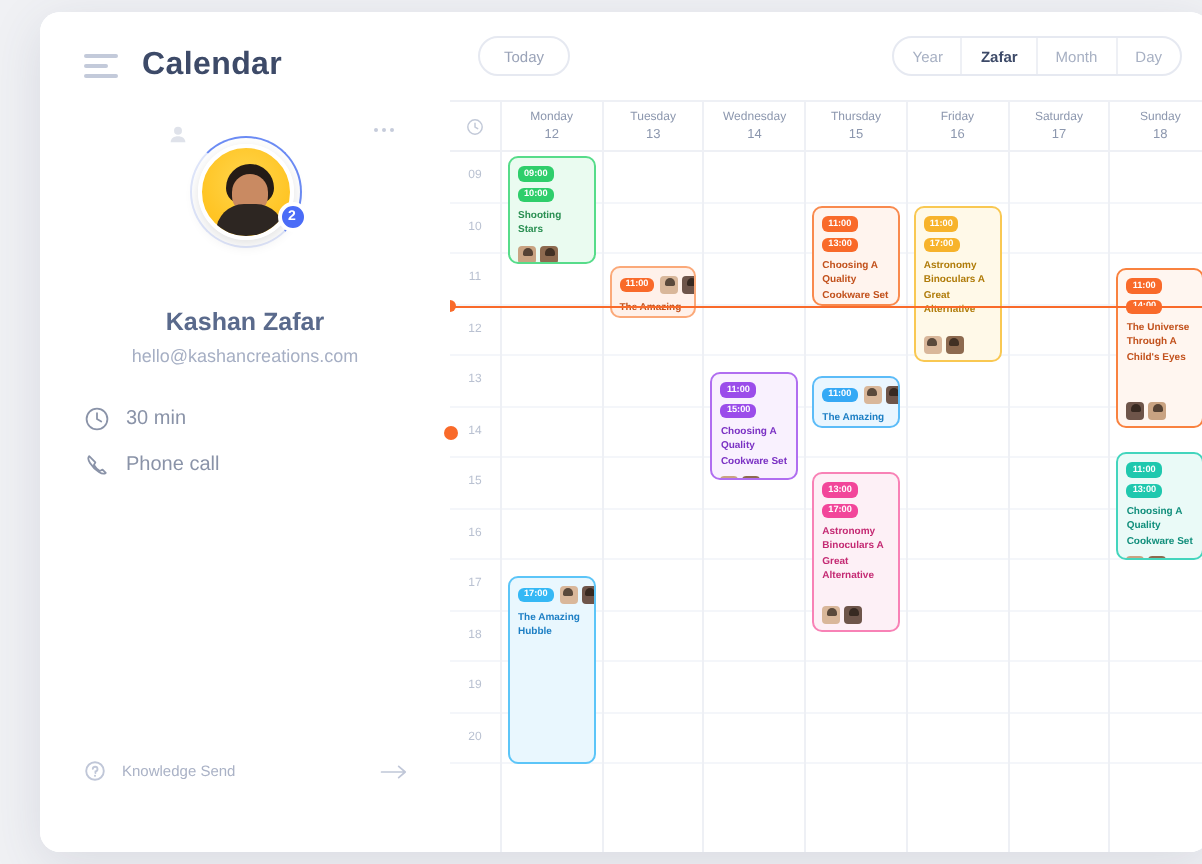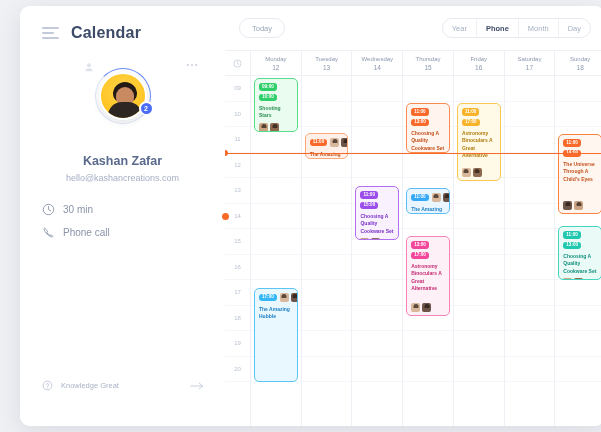--- a/index.html
+++ b/index.html
@@ -287,39 +287,39 @@
       </div>
     </div>
 
     <div class="footlinks">
       <div class="flink">
         <svg class="fi" viewBox="0 0 14 14">
           <circle cx="7" cy="7" r="5.6" fill="none" stroke="currentColor" stroke-width="1.2"></circle>
           <path d="M5.6 5.6a1.5 1.5 0 1 1 1.7 1.7v1" fill="none" stroke="currentColor" stroke-width="1.2" stroke-linecap="round"></path>
           <circle cx="7" cy="10.1" r=".65" fill="currentColor"></circle>
         </svg>
-        <span class="ft">Knowledge Great</span>
+        <span class="ft">Knowledge Send</span>
         <svg class="fa" viewBox="0 0 18 10">
           <path d="M1 5h15M12 1.4 16.2 5 12 8.6" fill="none" stroke="currentColor" stroke-width="1.1" stroke-linecap="round" stroke-linejoin="round"></path>
         </svg>
       </div>
     </div>
 
     <div class="orange-dot"></div>
   </aside>
 
   <section class="cal">
 
     <div class="toolbar">
       <div class="pill">Today</div>
       <div class="nav-spacer"></div>
       <div class="nav-spacer"></div>
       <div class="viewgrp">
         <div class="vbtn">Year</div>
-        <div class="vbtn active">Phone</div>
+        <div class="vbtn active">Zafar</div>
         <div class="vbtn">Month</div>
         <div class="vbtn">Day</div>
       </div>
     </div>
 
     <div class="dayhdr">
       <div class="gutter">
         <svg width="9" height="9" viewBox="0 0 16 16">
           <circle cx="8" cy="8" r="6.4" fill="none" stroke="currentColor" stroke-width="1.3"></circle>
           <path d="M8 4.6V8l2.4 1.5" fill="none" stroke="currentColor" stroke-width="1.3" stroke-linecap="round"></path>

